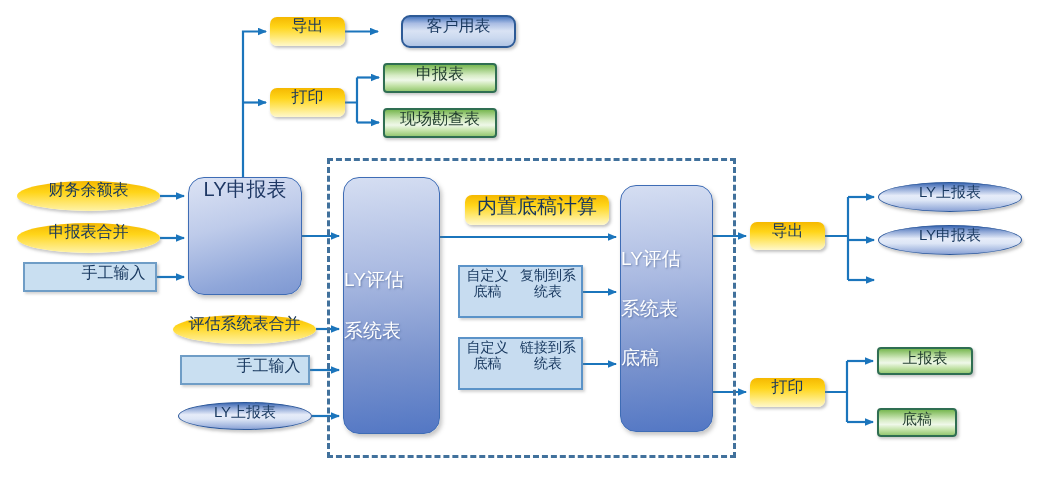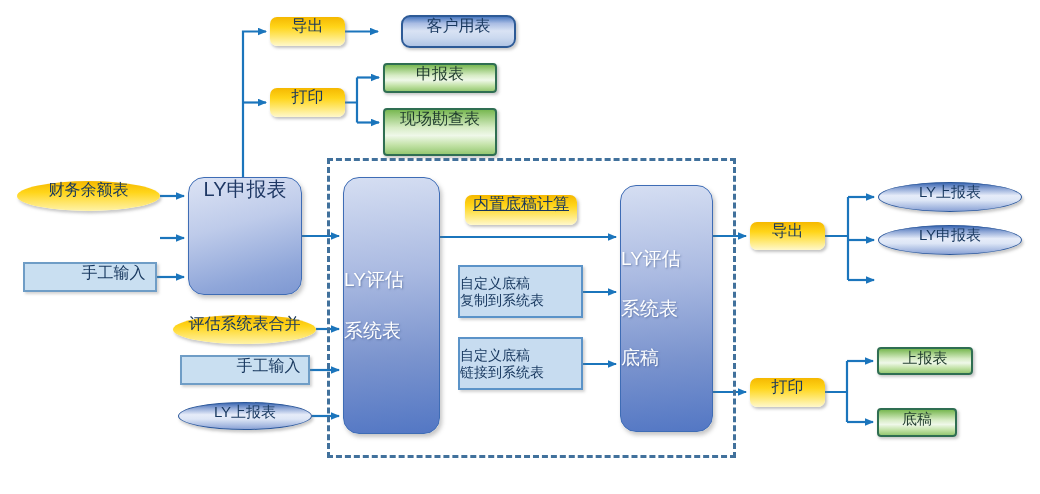--- a/index.html
+++ b/index.html
@@ -14,21 +14,21 @@
   .yellow{background:linear-gradient(180deg,#F5B800 0%,#FFD51A 35%,#FFE871 68%,#FFF8CB 100%);
           border-radius:7px;box-shadow:1.5px 2px 3px rgba(120,120,120,.45);font-size:16px;}
   .yellow-ellipse{background:linear-gradient(180deg,#F5B800 0%,#FFD51A 38%,#FFE566 70%,#FFF3A8 100%);
           border-radius:50%;box-shadow:1.5px 2.5px 3px rgba(120,120,120,.4);font-size:16px;}
 
   
   .lightblue{background:#C9DFF1;border:2px solid #6F9DC6;
           box-shadow:1.5px 2px 2.5px rgba(130,130,130,.35);font-size:16px;padding-left:47px;}
   .lightblue2{background:#C7DCF0;border:2px solid #5B93C8;
           box-shadow:1.5px 2px 2.5px rgba(130,130,130,.35);font-size:14px;
-          flex-direction:column;}
+          flex-direction:row;}
 
   
   .blue-round{background:linear-gradient(180deg,#4C7AC0 0%,#A9BCE3 22%,#D9E3F4 48%,#CBD9EF 72%,#B0C4E4 100%);
           border:2px solid #2D5A96;border-radius:9px;
           box-shadow:1.5px 2px 3px rgba(120,120,120,.4);font-size:16px;}
 
   
   .green{background:linear-gradient(180deg,#79B852 0%,#D7ECC5 40%,#EFF8E9 58%,#C2E2A6 80%,#96C873 100%);
           border:2px solid #2F6E52;border-radius:4px;color:#1F3B2E;
           box-shadow:1.5px 2px 3px rgba(120,120,120,.4);font-size:16px;}
@@ -53,26 +53,26 @@
 
   
   .n-caiwu{left:17px;top:181px;width:143px;height:30px;}
   .n-shenbao-hebing{left:17px;top:223px;width:143px;height:30px;}
   .n-shougong1{left:23px;top:262px;width:134px;height:30px;}
   .n-ly-shenbaobiao{left:188px;top:177px;width:114px;height:118px;}
   .n-daochu-top{left:270px;top:17px;width:75px;height:29px;}
   .n-kehu{left:382px;top:15px;width:115px;height:33px;margin-left:19px;}
   .n-dayin-top{left:270px;top:88px;width:75px;height:29px;}
   .n-shenbaobiao-green{left:383px;top:63px;width:114px;height:30px;}
-  .n-xianchang{left:383px;top:108px;width:114px;height:48px;}
+  .n-xianchang{left:383px;top:108px;width:114px;height:30px;}
   .n-pinggu-hebing{left:173px;top:315px;width:143px;height:29px;font-size:16px;}
   .n-shougong2{left:180px;top:355px;width:130px;height:30px;}
   .n-ly-shangbao-left{left:178px;top:402px;width:134px;height:28px;}
   .n-big-center{left:343px;top:177px;width:97px;height:257px;gap:29px;}
-  .n-neizhi{left:465px;top:195px;width:112px;height:30px;font-size:16px;text-decoration:underline;}
+  .n-neizhi{left:465px;top:195px;width:144px;height:30px;font-size:20px;}
   .n-zidingyi-copy{left:458px;top:265px;width:125px;height:53px;}
   .n-zidingyi-link{left:458px;top:337px;width:125px;height:53px;}
   .n-big-right{left:620px;top:185px;width:93px;height:247px;gap:28px;}
   .n-daochu-right{left:750px;top:222px;width:75px;height:28px;}
   .n-ly-shangbao-r{left:878px;top:182px;width:144px;height:30px;}
   .n-ly-shenbao-r{left:878px;top:225px;width:144px;height:30px;}
   .n-ly-pdf{left:878px;top:265px;width:144px;height:30px;}
   .n-dayin-right{left:750px;top:378px;width:75px;height:29px;}
   .n-shangbao-green{left:877px;top:347px;width:96px;height:28px;font-size:15px;}
   .n-digao-green{left:877px;top:408px;width:80px;height:29px;font-size:15px;}
@@ -116,20 +116,23 @@
       <path d="M847,361 L873,361" marker-end="url(#ah)"></path>
       <path d="M847,422 L873,422" marker-end="url(#ah)"></path>
     </g>
   </svg>
 
   <div class="dashed-frame n-dashed"></div>
 
   <div class="node yellow-ellipse n-caiwu">
     <span>财务余额表</span>
   </div>
+  <div class="node yellow-ellipse n-shenbao-hebing">
+    <span>申报表合并</span>
+  </div>
   <div class="node lightblue n-shougong1">
     <span>手工输入</span>
   </div>
 
   <div class="node bigrect-light n-ly-shenbaobiao">
     <span>LY申报表</span>
   </div>
 
   <div class="node yellow n-daochu-top">
     <span>导出</span>

